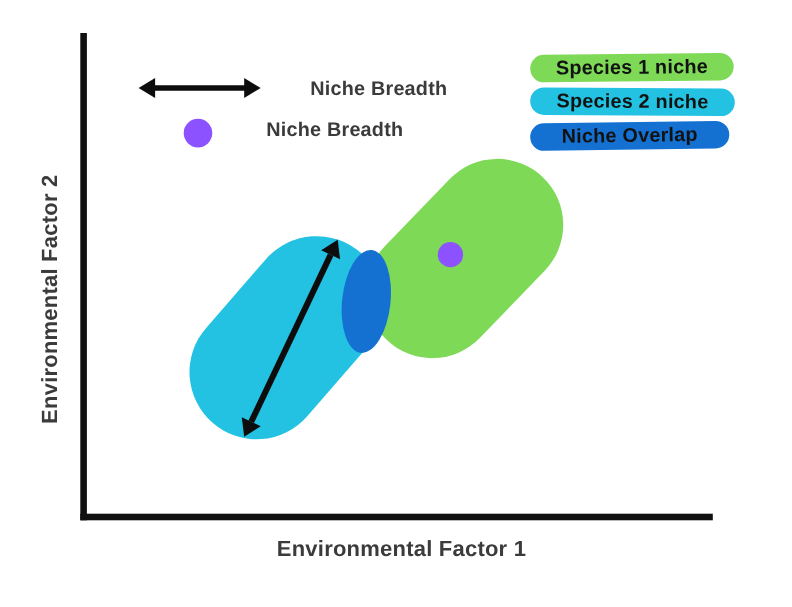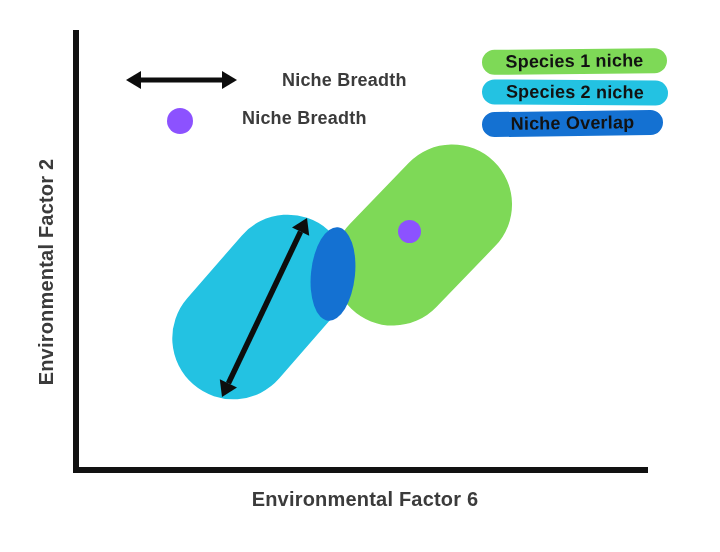--- a/index.html
+++ b/index.html
@@ -54,21 +54,21 @@
   #pill-overlap{left:482px;top:111px;width:181px;background:#1471d2;transform:rotate(-0.8deg);}
 </style>
 </head>
 <body>
 
 <div id="canvas">
 
   <div id="y-axis" class="axis"></div>
   <div id="x-axis" class="axis"></div>
   <div id="y-axis-label" class="axis-label">Environmental Factor 2</div>
-  <div id="x-axis-label" class="axis-label">Environmental Factor 6</div>
+  <div id="x-axis-label" class="axis-label">Environmental Factor 1</div>
 
   <div id="species2-shape" class="capsule"></div>
   <div id="species1-shape" class="capsule"></div>
   <div id="overlap-shape" class="capsule"></div>
   <div id="plot-dot" class="dot"></div>
 
   <svg id="arrow-layer" viewBox="0 0 720 552" xmlns="http://www.w3.org/2000/svg">
 
     <g fill="#0d0d0d" stroke="#0d0d0d">
       <line x1="138" y1="80" x2="225" y2="80" stroke-width="5"></line>

